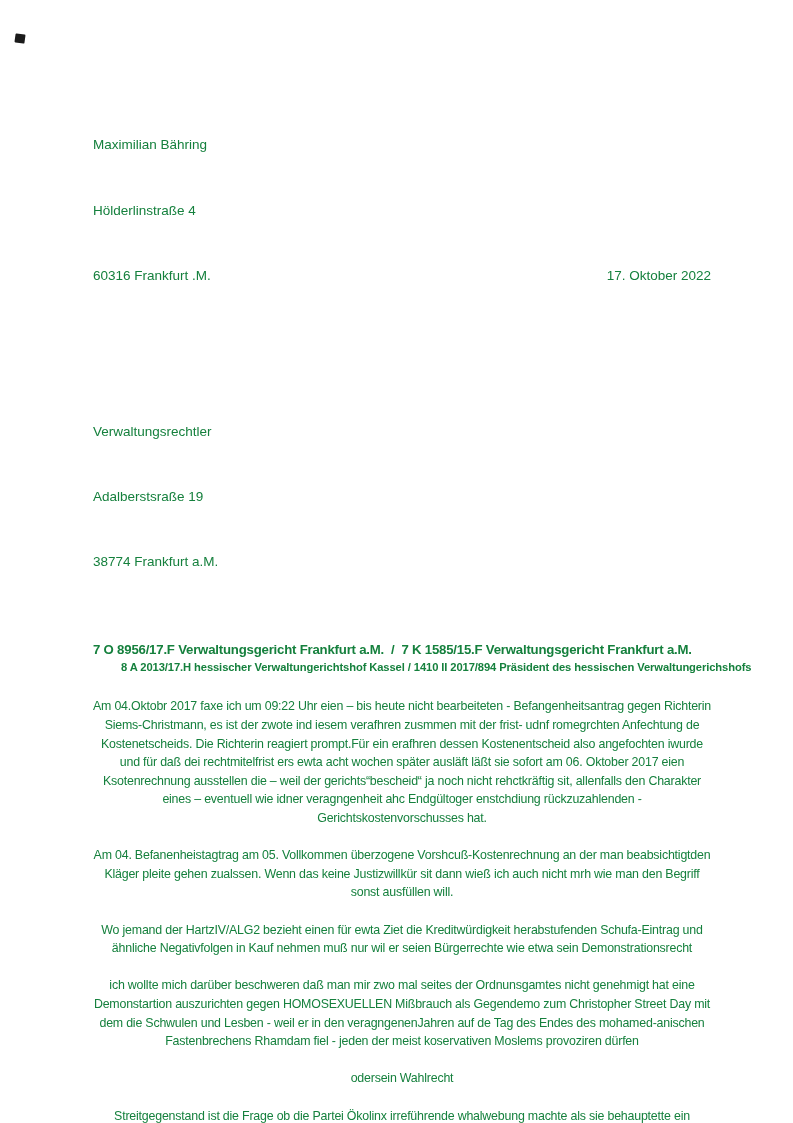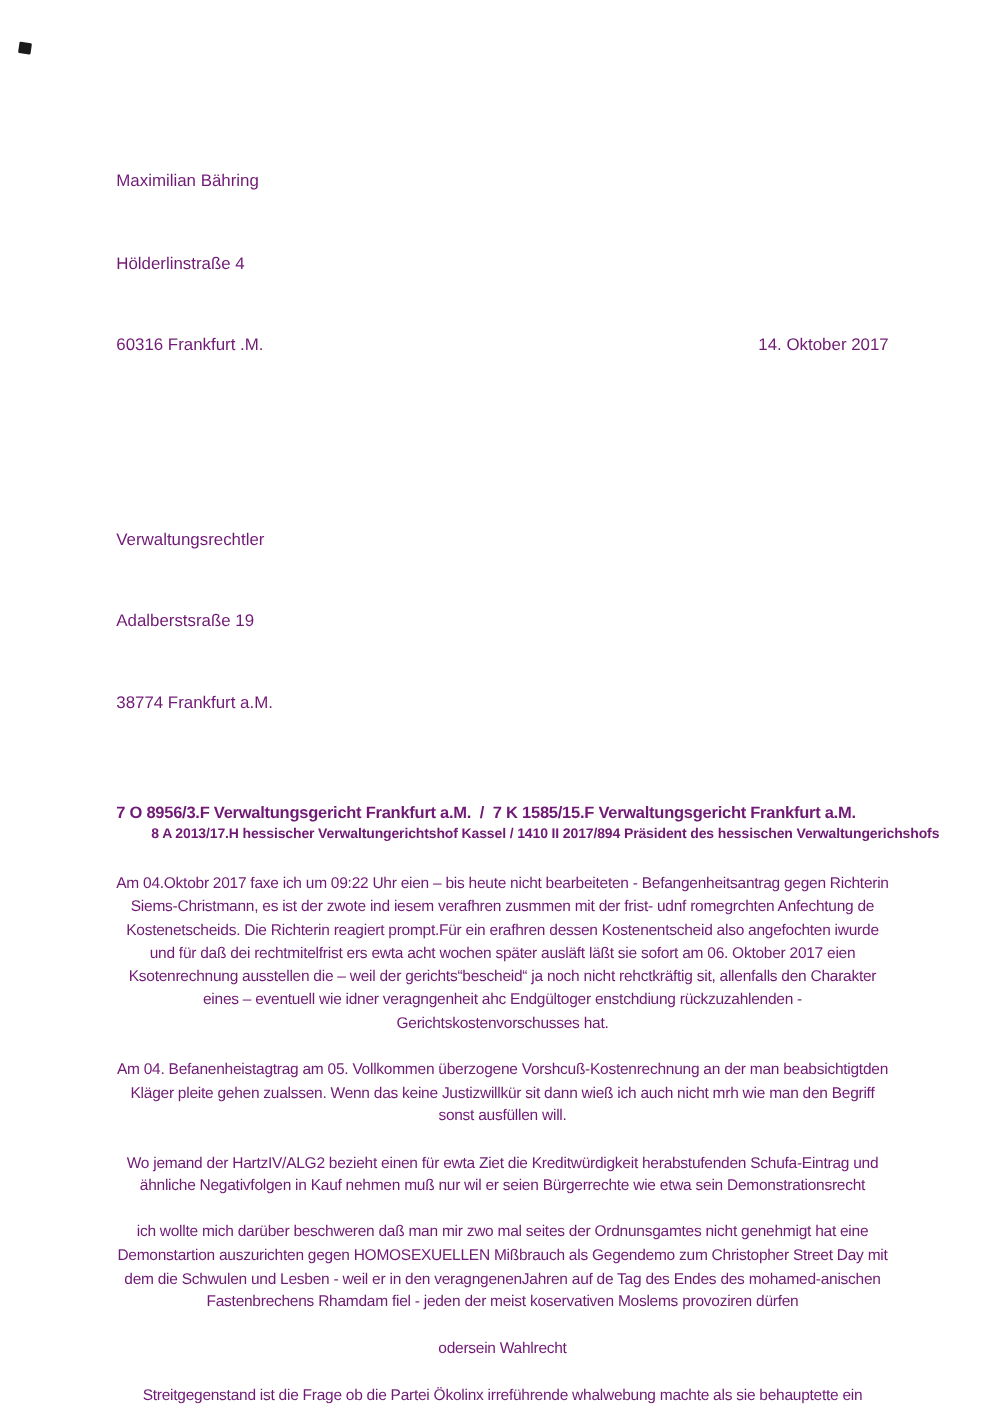--- a/index.html
+++ b/index.html
@@ -6,21 +6,21 @@
     margin: 0;
     padding: 0;
     background: #ffffff;
   }
   .page {
     position: relative;
     width: 793px;
     height: 1123px;
     background: #ffffff;
     font-family: "Liberation Sans", sans-serif;
-    color: #701a75;
+    color: #15803d;
     overflow: hidden;
     box-sizing: border-box;
   }
   .content {
     position: absolute;
     left: 93px;
     top: 0;
     width: 618px;
   }
   .scan-speck {
@@ -86,32 +86,32 @@
 
   <div class="scan-speck"></div>
 
   <div class="content">
 
     <div class="sender-block">
       <div>Maximilian Bähring</div>
       <div>Hölderlinstraße 4</div>
       <div class="city-date-row">
         <span>60316 Frankfurt .M.</span>
-        <span>14. Oktober 2017</span>
+        <span>17. Oktober 2022</span>
       </div>
     </div>
 
     <div class="recipient-block">
       <div>Verwaltungsrechtler</div>
       <div>Adalberstsraße 19</div>
       <div>38774 Frankfurt a.M.</div>
     </div>
 
     <div class="reference-block">
-      <div class="ref-line-1">7 O 8956/3.F Verwaltungsgericht Frankfurt a.M.  /  7 K 1585/15.F Verwaltungsgericht Frankfurt a.M.</div>
+      <div class="ref-line-1">7 O 8956/17.F Verwaltungsgericht Frankfurt a.M.  /  7 K 1585/15.F Verwaltungsgericht Frankfurt a.M.</div>
       <div class="ref-line-2">8 A 2013/17.H hessischer Verwaltungerichtshof Kassel / 1410 II 2017/894 Präsident des hessischen Verwaltungerichshofs</div>
     </div>
 
     <div class="body-block">
       <p>Am 04.Oktobr 2017 faxe ich um 09:22 Uhr eien – bis heute nicht bearbeiteten - Befangenheitsantrag gegen Richterin Siems-Christmann, es ist der zwote ind iesem verafhren zusmmen mit der frist- udnf romegrchten Anfechtung de Kostenetscheids. Die Richterin reagiert prompt.Für ein erafhren dessen Kostenentscheid also angefochten iwurde und für daß dei rechtmitelfrist ers ewta acht wochen später ausläft läßt sie sofort am 06. Oktober 2017 eien Ksotenrechnung ausstellen die – weil der gerichts“bescheid“ ja noch nicht rehctkräftig sit, allenfalls den Charakter eines – eventuell wie idner veragngenheit ahc Endgültoger enstchdiung rückzuzahlenden - Gerichtskostenvorschusses hat.</p>
       <p>Am 04. Befanenheistagtrag am 05. Vollkommen überzogene Vorshcuß-Kostenrechnung an der man beabsichtigtden Kläger pleite gehen zualssen. Wenn das keine Justizwillkür sit dann wieß ich auch nicht mrh wie man den Begriff sonst ausfüllen will.</p>
       <p>Wo jemand der HartzIV/ALG2 bezieht einen für ewta Ziet die Kreditwürdigkeit herabstufenden Schufa-Eintrag und ähnliche Negativfolgen in Kauf nehmen muß nur wil er seien Bürgerrechte wie etwa sein Demonstrationsrecht</p>
       <p>ich wollte mich darüber beschweren daß man mir zwo mal seites der Ordnunsgamtes nicht genehmigt hat eine Demonstartion auszurichten gegen HOMOSEXUELLEN Mißbrauch als Gegendemo zum Christopher Street Day mit dem die Schwulen und Lesben - weil er in den veragngenenJahren auf de Tag des Endes des mohamed-anischen Fastenbrechens Rhamdam fiel - jeden der meist koservativen Moslems provoziren dürfen</p>
       <p>odersein Wahlrecht</p>
       <p>Streitgegenstand ist die Frage ob die Partei Ökolinx irreführende whalwebung machte als sie behauptette ein Listenkreuz bei der Kommunalwahl mit 31 zu besetzenden Stühlen im parlament sei genausoviel wert wie 93 Einzelkreuze beim kummulieren/panaschieren als für die Parteienmit kurzen Listen –etwa die AfD bei der mit irhen 30 Kandidaten auf der List ein Listenkreuz maximal 30 x 3 Stimmen also 90 Einzelkreuze beim kummulieren/panaschieren ausmacht und drei Einzelstimmen übrigbleiben oder die NPD mit ihrer 17 Kandidaten umfassenden Liste woe die 19 x 3 Einzelstimmen die druch ein Listenkreuz vergeben werden 57 Einzelkreuzen beim kummulieren/panaschieren gelichkommen wobei ein Rest von 36 Einzelkreuzen bliebe der– je nachdem welchen Wahl-/Verwaltungsrechtler man fragt – enwteder auf andre parteien verteilt werden kann oder deren man verlustig geht was diese Parteien mit kurzenisten eindeutig benachteiligt</p>

